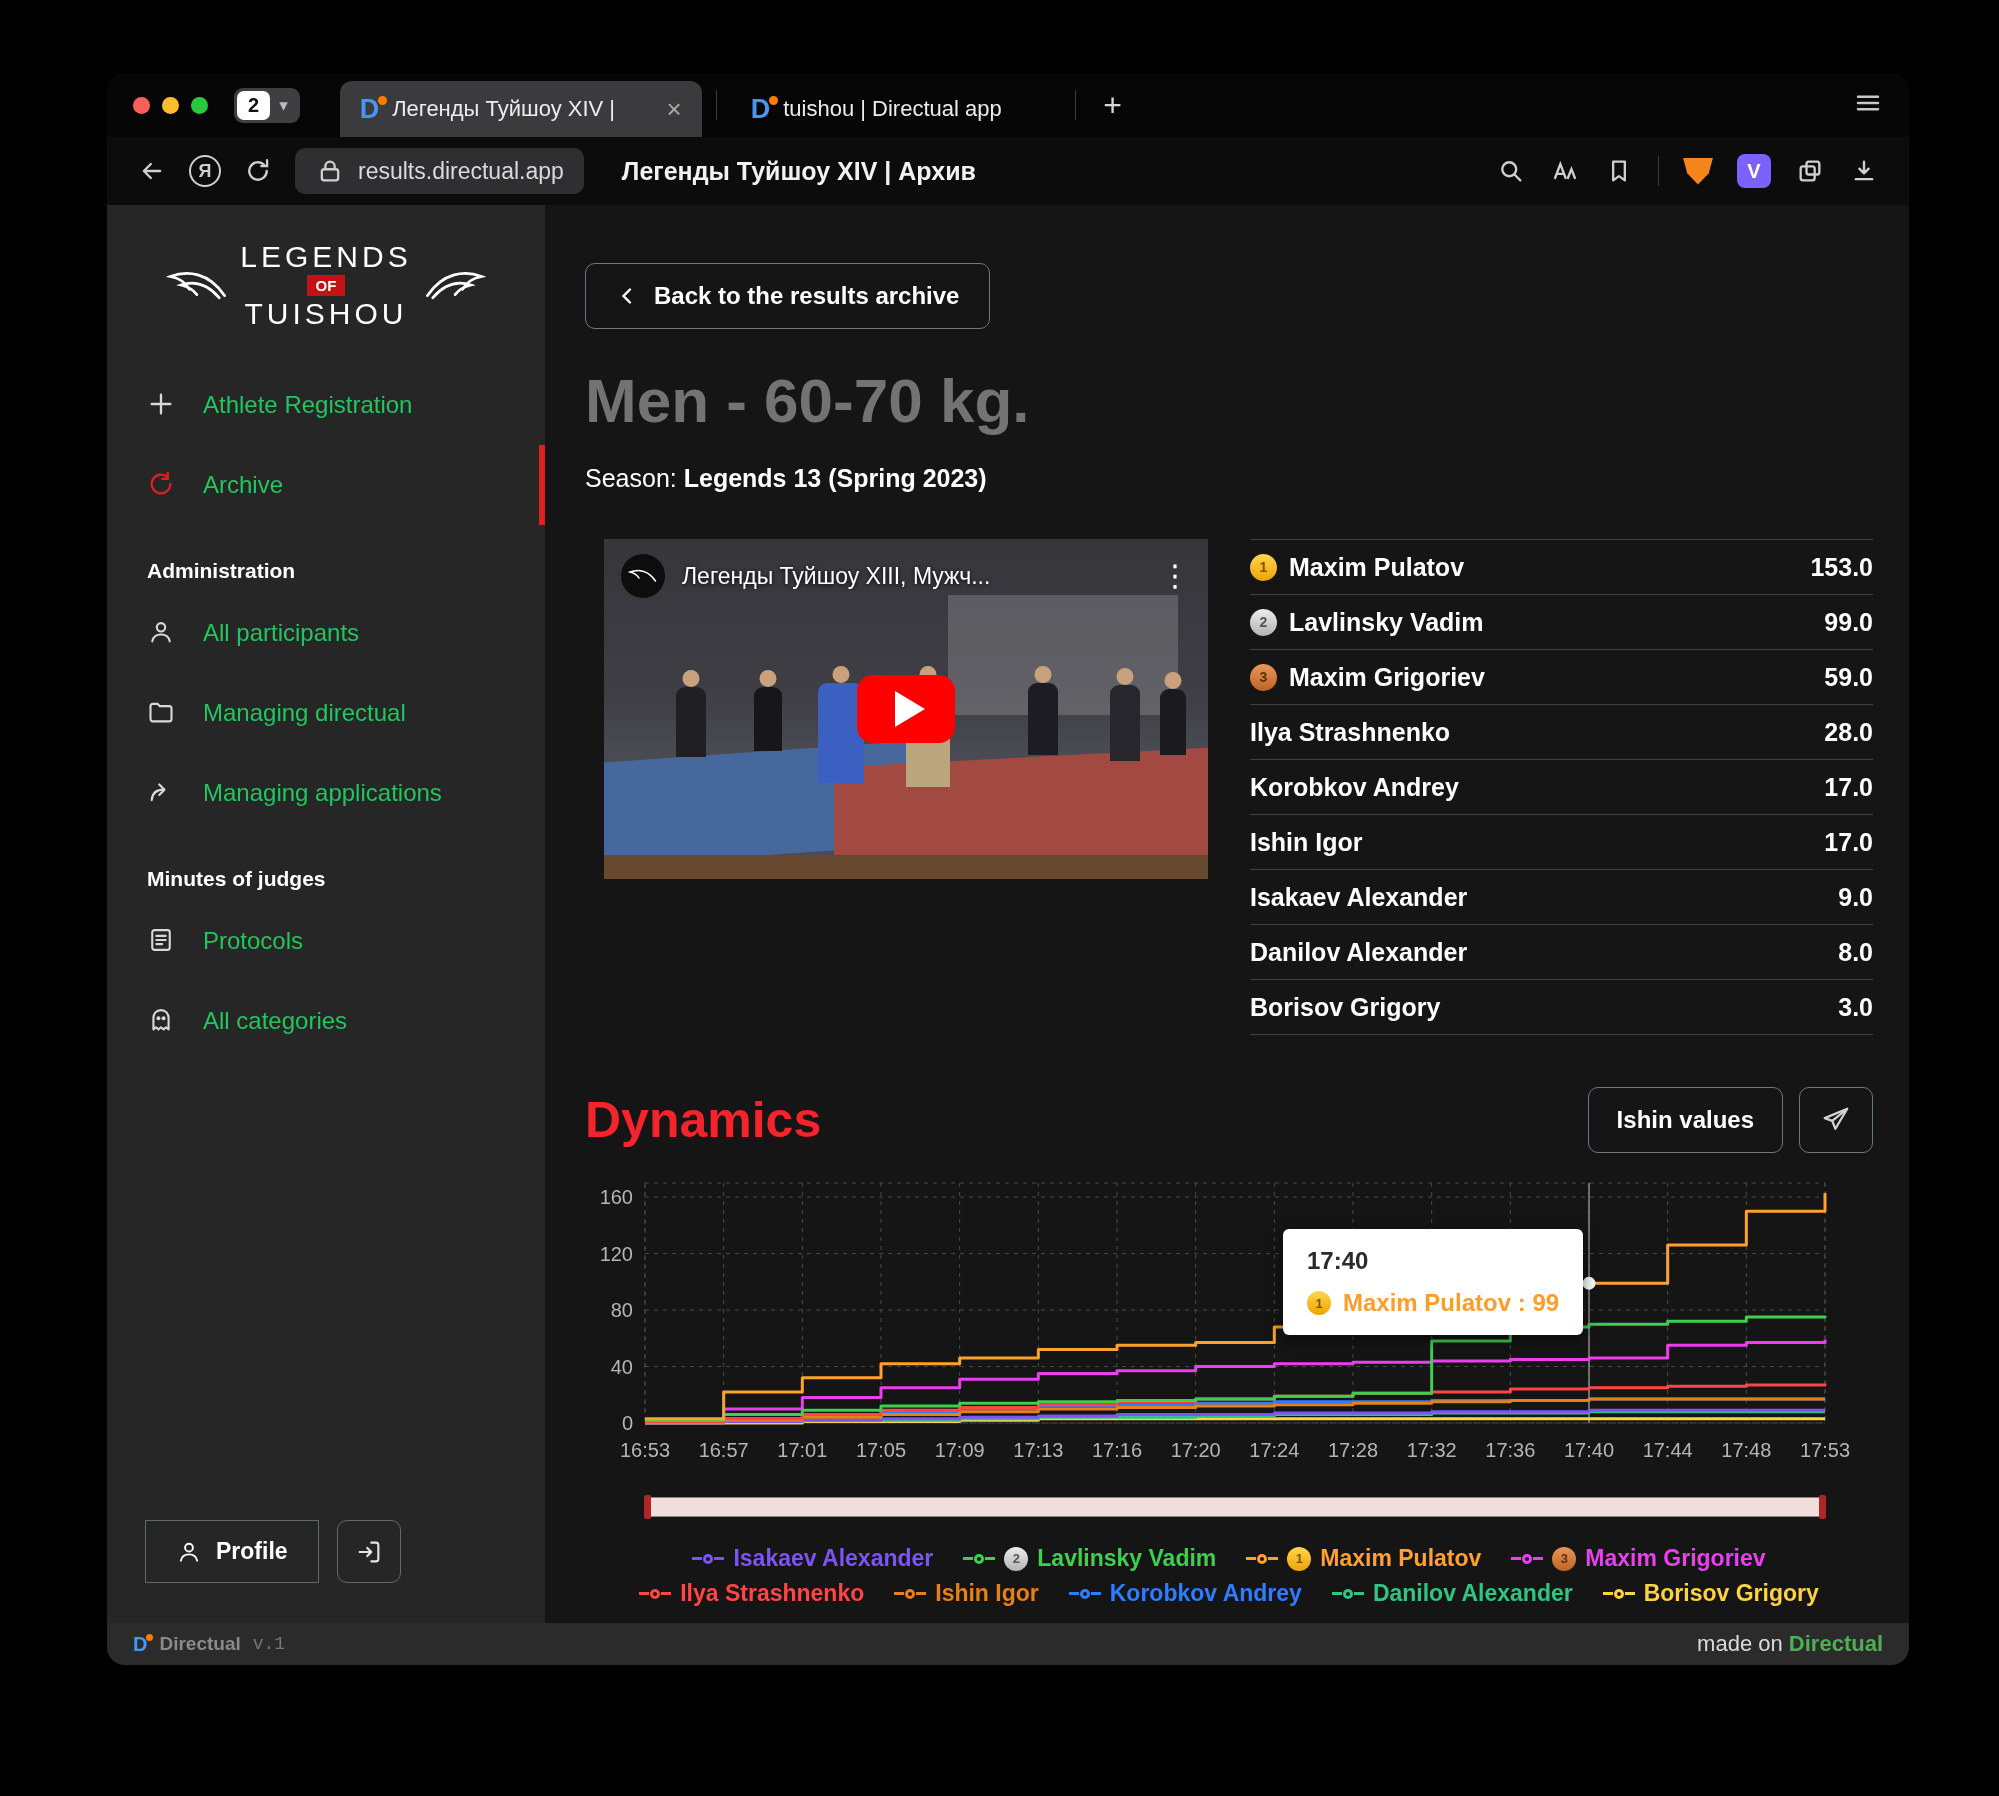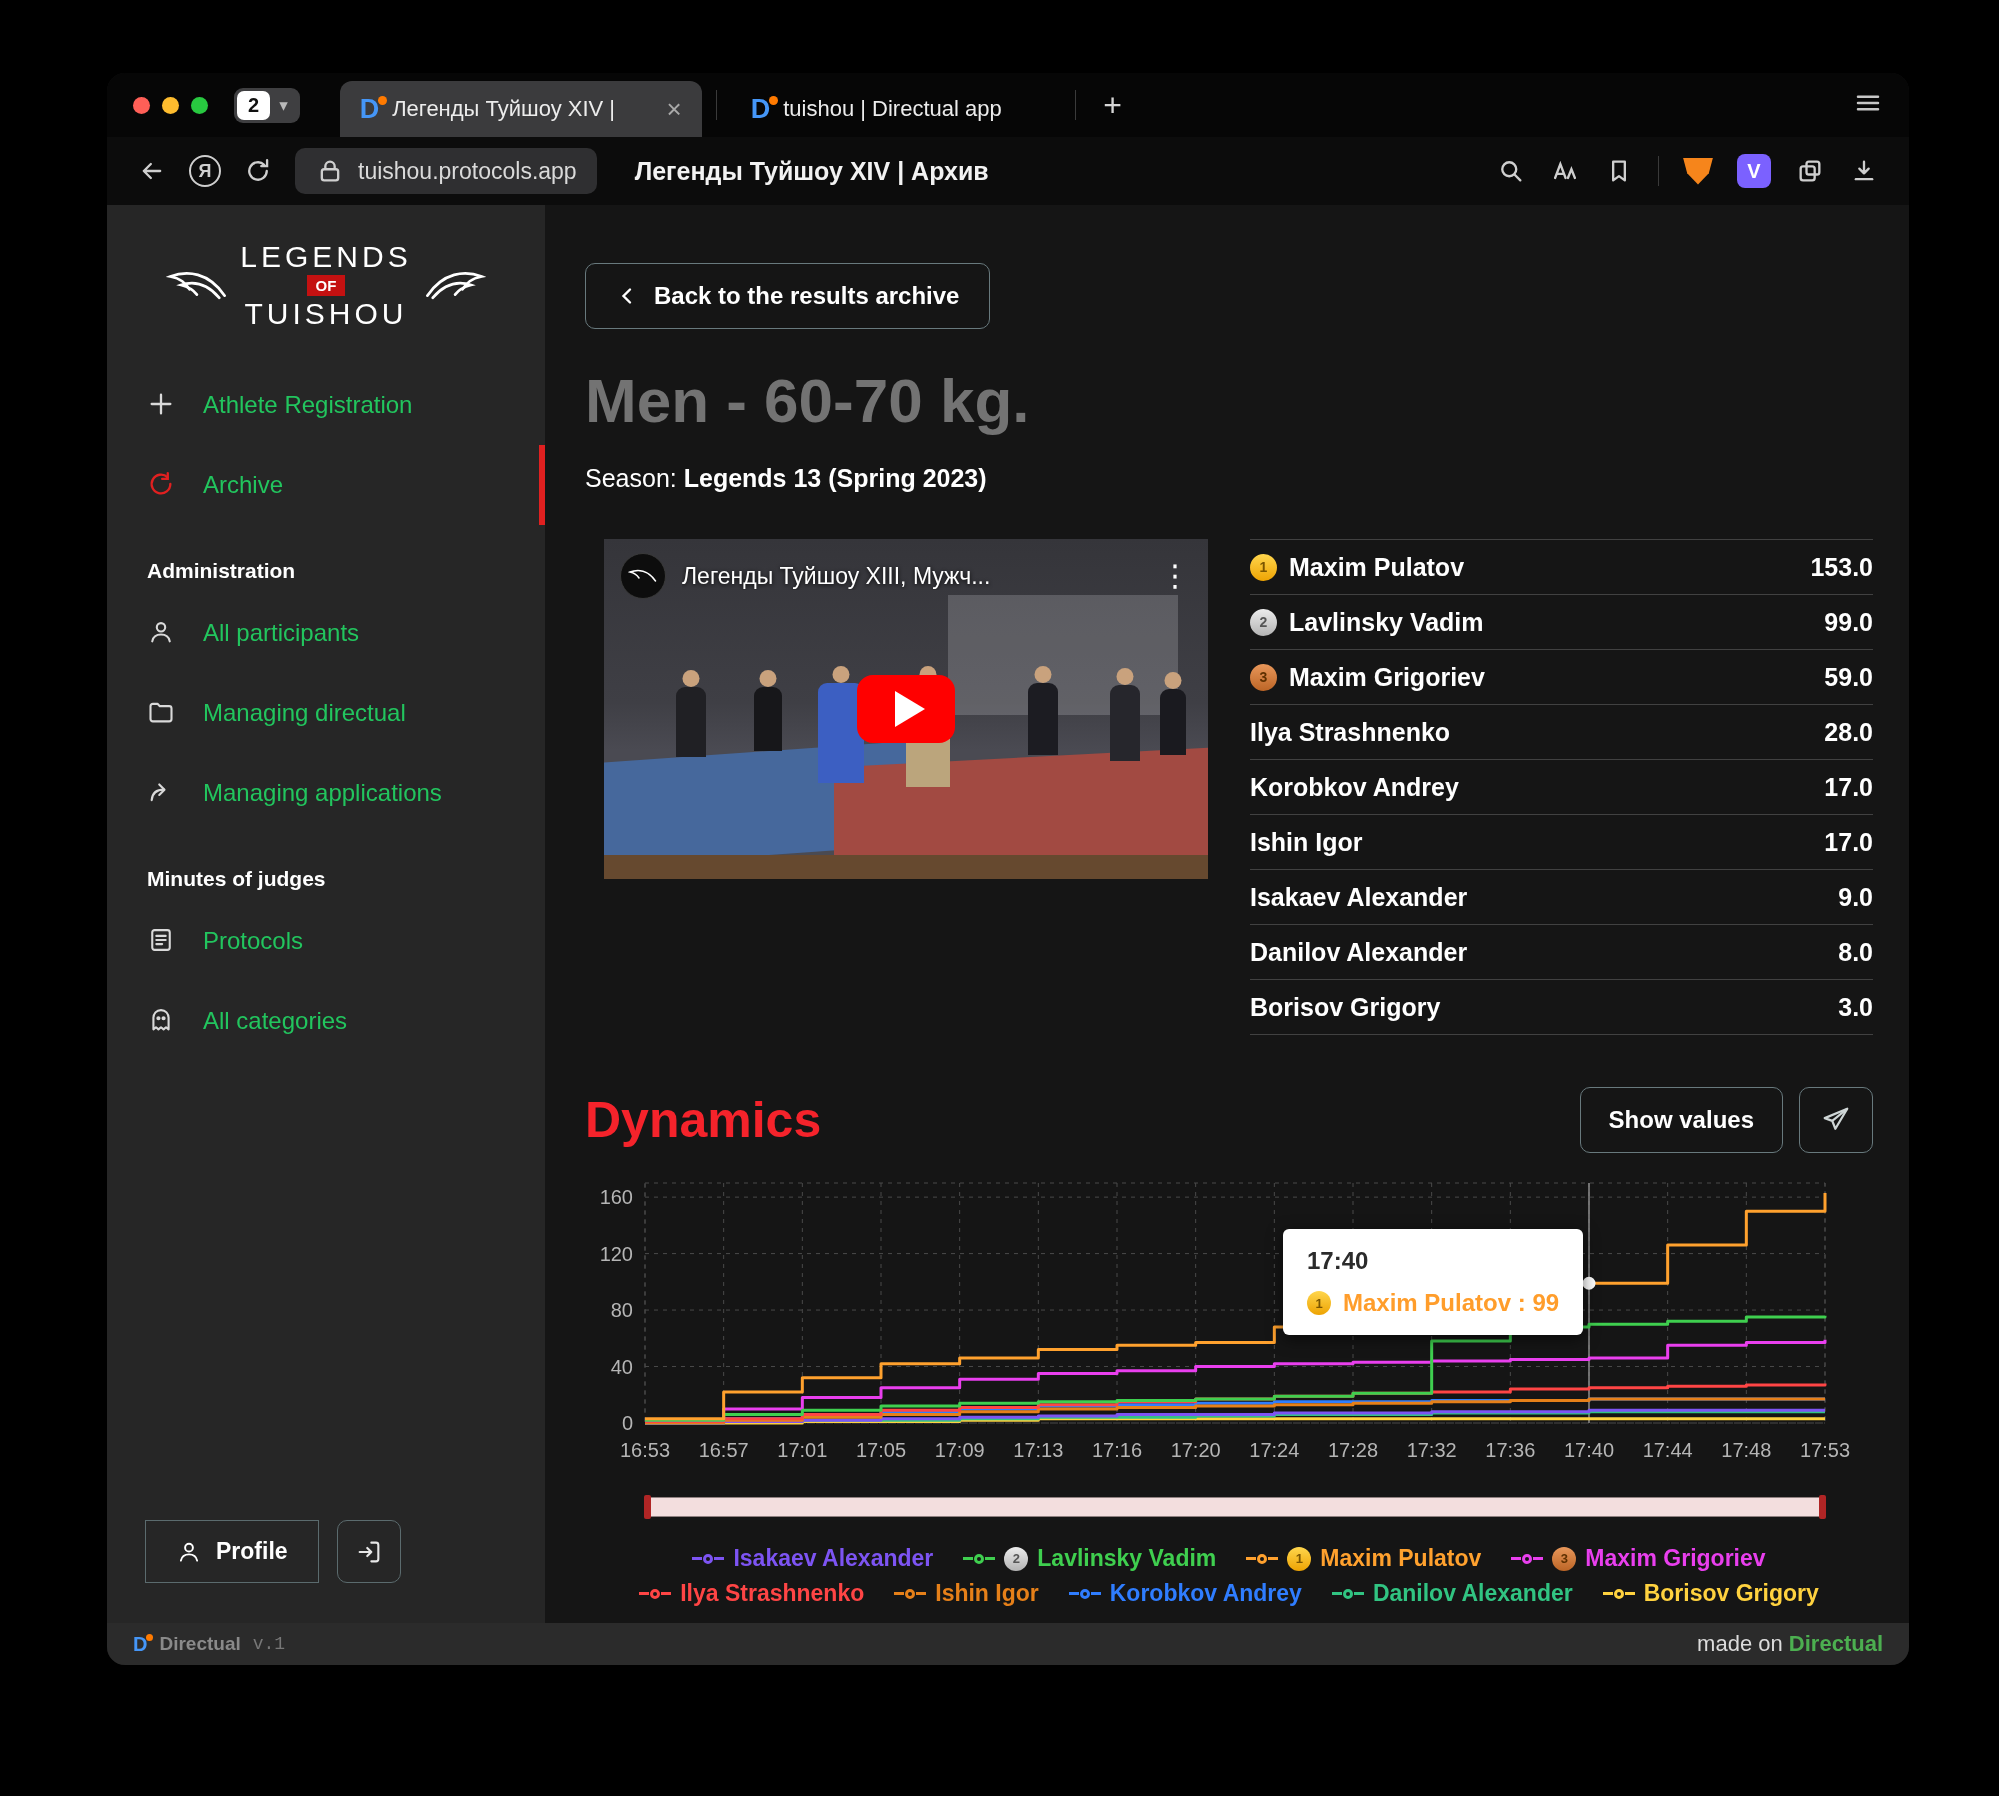--- a/index.html
+++ b/index.html
@@ -192,21 +192,21 @@
           <path d="M19.8 2.8v5h-5"></path>
         </svg>
     </span>
     <div class="url-pill">
       <span class="tb-icon">
         <svg viewBox="0 0 24 24" fill="none" stroke="currentColor" stroke-width="2">
             <rect x="5" y="10.5" width="14" height="9.5" rx="2"></rect>
             <path d="M8 10.5V8a4 4 0 0 1 8 0v2.5"></path>
           </svg>
       </span>
-      <span class="url-text">tuishou.protocols.app</span>
+      <span class="url-text">results.directual.app</span>
     </div>
     <span class="page-title">Легенды Туйшоу XIV | Архив</span>
     <div class="toolbar-right">
       <span class="tb-icon">
         <svg viewBox="0 0 24 24" fill="none" stroke="currentColor" stroke-width="2" stroke-linecap="round">
             <circle cx="10.5" cy="10.5" r="6"></circle>
             <path d="M15.2 15.2 20 20"></path>
           </svg>
       </span>
       <span class="tb-icon">
@@ -419,21 +419,21 @@
             <div class="res-row">
               <span class="res-name">Borisov Grigory</span>
               <span class="res-score">3.0</span>
             </div>
           </div>
       </div>
 
       <div class="dyn-row">
         <span class="dyn-title">Dynamics</span>
         <div class="dyn-actions">
-          <button class="show-values">Show values</button>
+          <button class="show-values">Ishin values</button>
           <button class="send-btn">
             <svg viewBox="0 0 24 24" fill="none" stroke="currentColor" stroke-width="1.8" stroke-linejoin="round">
                 <path d="M21 3 3 10.5l6 2.2L11.5 19z"></path>
                 <path d="M21 3 9 12.7"></path>
               </svg>
           </button>
         </div>
       </div>
 
       <div class="chart-wrap">

